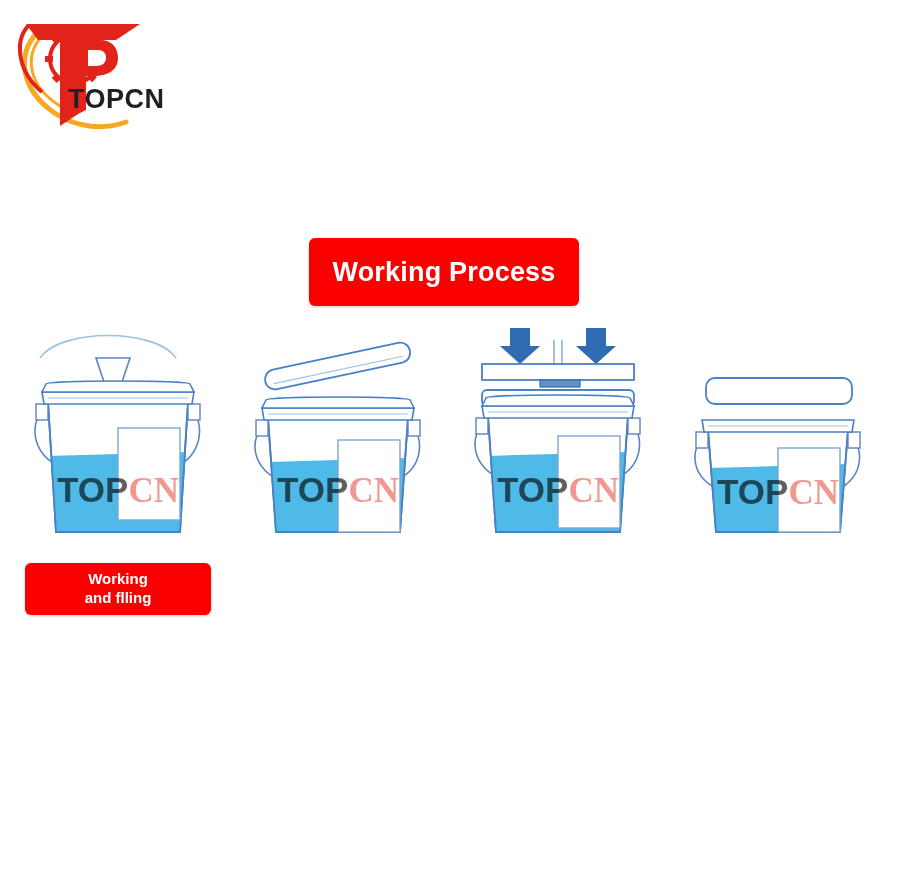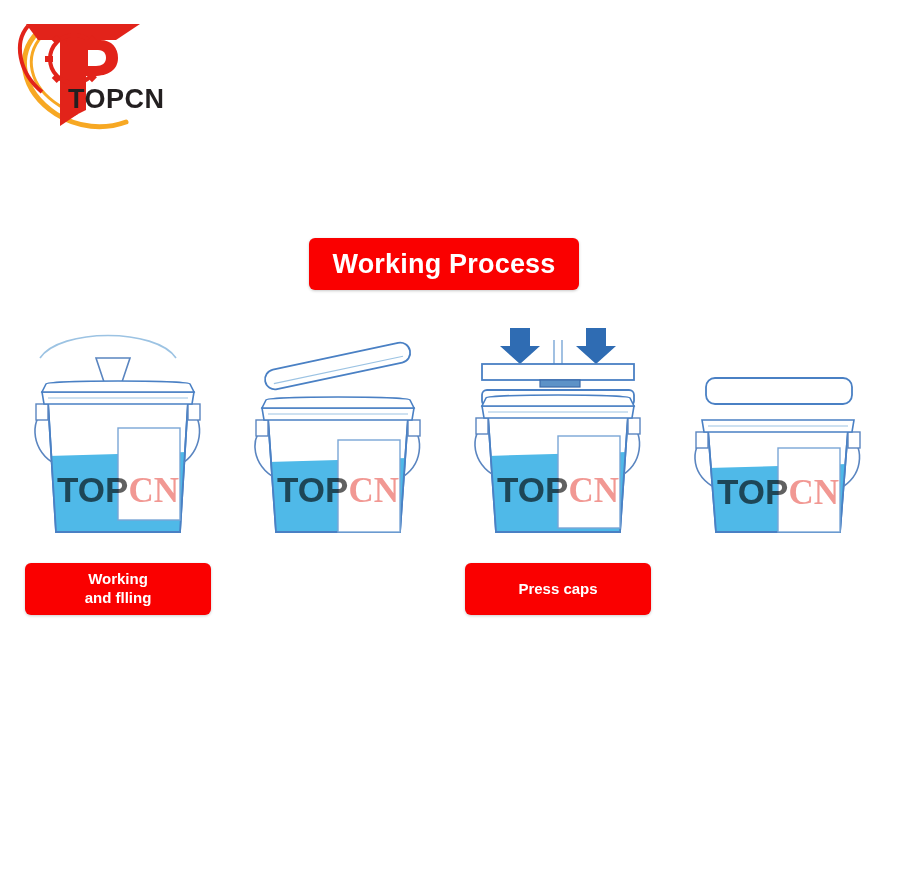--- a/index.html
+++ b/index.html
@@ -35,21 +35,21 @@
     color: #231f20;
     font-family: "Liberation Sans", sans-serif;
   }
 
   
   #title-banner {
     position: absolute;
     left: 309px;
     top: 238px;
     width: 270px;
-    height: 52px;
+    height: 68px;
     background: #fa0000;
     border-radius: 6px;
     display: flex;
     align-items: center;
     justify-content: center;
     box-shadow: 0 1px 3px rgba(0,0,0,0.22);
   }
   #title-banner-text {
     color: #ffffff;
     font-size: 27px;
@@ -266,23 +266,20 @@
       <rect x="180" y="98" width="12" height="16" fill="#ffffff" stroke="#5a85c0" stroke-width="1.4"></rect>
 
       <path d="M34 86 L186 86 L184 98 L36 98 Z" fill="#ffffff" stroke="#4a80c4" stroke-width="1.6"></path>
       <path d="M38 78 C40 74, 180 74, 182 78 L186 86 L34 86 Z" fill="#ffffff" stroke="#4a80c4" stroke-width="1.6"></path>
       <line x1="40" y1="92" x2="180" y2="92" stroke="#9cc3e3" stroke-width="1"></line>
 
       <rect x="110" y="116" width="62" height="92" fill="#ffffff" stroke="#7aa6d6" stroke-width="1.4"></rect>
     </svg>
   </div>
   <div class="watermark" style="top:150px"><span class="wm-top">TOP</span><span class="wm-cn">CN</span></div>
-  <div class="step-label single">
-    <span class="step-label-text">Press caps</span>
-  </div>
 </div>
 
 <div class="step" id="step-3">
   <div class="step-art">
     <svg width="220" height="230" viewBox="0 0 220 230" xmlns="http://www.w3.org/2000/svg">
       <defs>
         <clipPath id="clipBody4">
             <path d="M40 110 L180 110 L172 212 L48 212 Z"></path>
           </clipPath>
       </defs>

